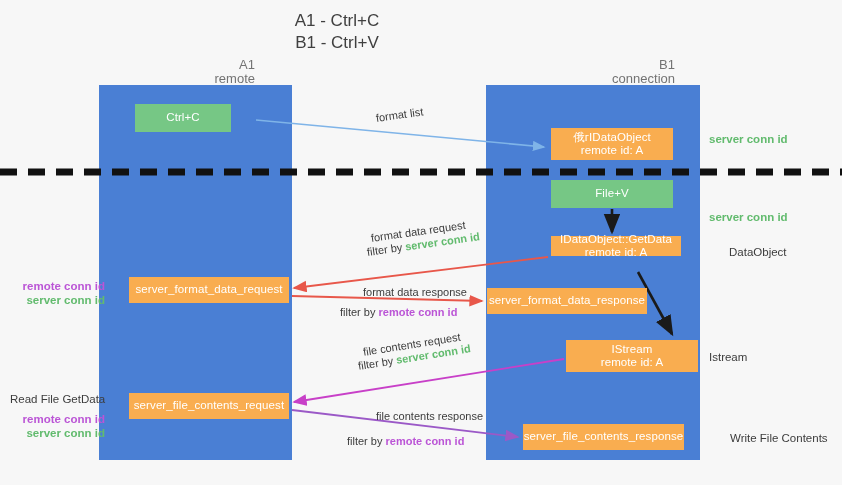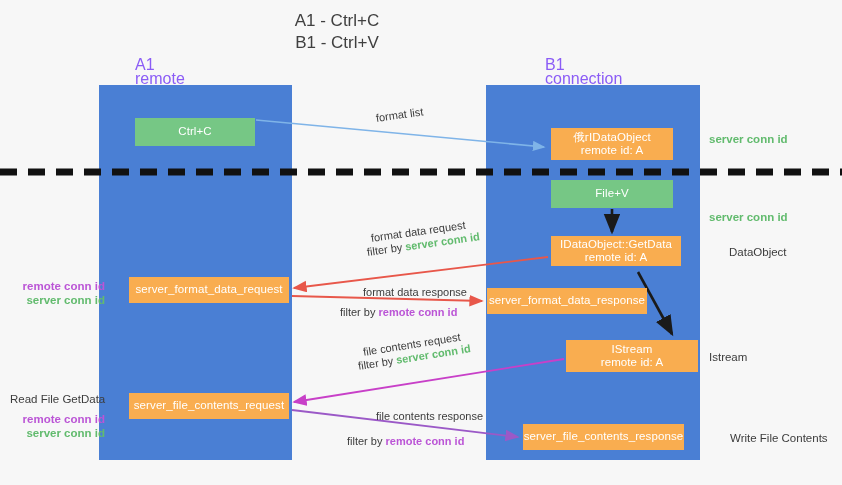--- a/index.html
+++ b/index.html
@@ -18,21 +18,21 @@
 
   
   .title{
     left:0;top:10px;width:674px;text-align:center;
     font-size:17px;line-height:22px;color:#404040;
     white-space:pre-line;
   }
 
   
   .lane-head{
-    text-align:left;font-size:16px;line-height:14px;color:#8b5cf6;
+    text-align:right;font-size:13px;line-height:14px;color:#737373;
     white-space:pre-line;
   }
   #head-a1{left:135px;top:58px;width:120px;}
   #head-b1{left:545px;top:58px;width:130px;}
 
   
   .lane{background:#4a7fd4;}
   #lane-a1{left:99px;top:85px;width:193px;height:375px;}
   #lane-b1{left:486px;top:85px;width:214px;height:375px;}
 
@@ -41,24 +41,24 @@
     box-sizing:border-box;
     display:flex;flex-direction:column;
     align-items:center;justify-content:center;
     color:#ffffff;font-size:11.5px;line-height:13.5px;
     text-align:center;white-space:pre-line;
     letter-spacing:.1px;
   }
   .box.green{background:#76c785;}
   .box.orange{background:#f9ad50;}
 
-  #box-ctrlc{left:135px;top:104px;width:120px;height:28px;margin-top:14px;}
+  #box-ctrlc{left:135px;top:104px;width:96px;height:28px;}
   #box-idataobject{left:551px;top:128px;width:122px;height:32px;}
   #box-ctrlv{left:551px;top:180px;width:122px;height:28px;}
-  #box-getdata{left:551px;top:236px;width:130px;height:30px;}
+  #box-getdata{left:551px;top:236px;width:130px;height:20px;}
   #box-sfdreq{left:129px;top:277px;width:160px;height:26px;}
   #box-sfdresp{left:487px;top:288px;width:160px;height:26px;}
   #box-istream{left:566px;top:340px;width:132px;height:32px;}
   #box-sfcreq{left:129px;top:393px;width:160px;height:26px;}
   #box-sfcresp{left:523px;top:424px;width:161px;height:26px;}
 
   
   .side{font-size:11.5px;line-height:14px;}
   .green-t{color:#62bb6e;font-weight:bold;}
   .purple-t{color:#bb55d6;font-weight:bold;}

